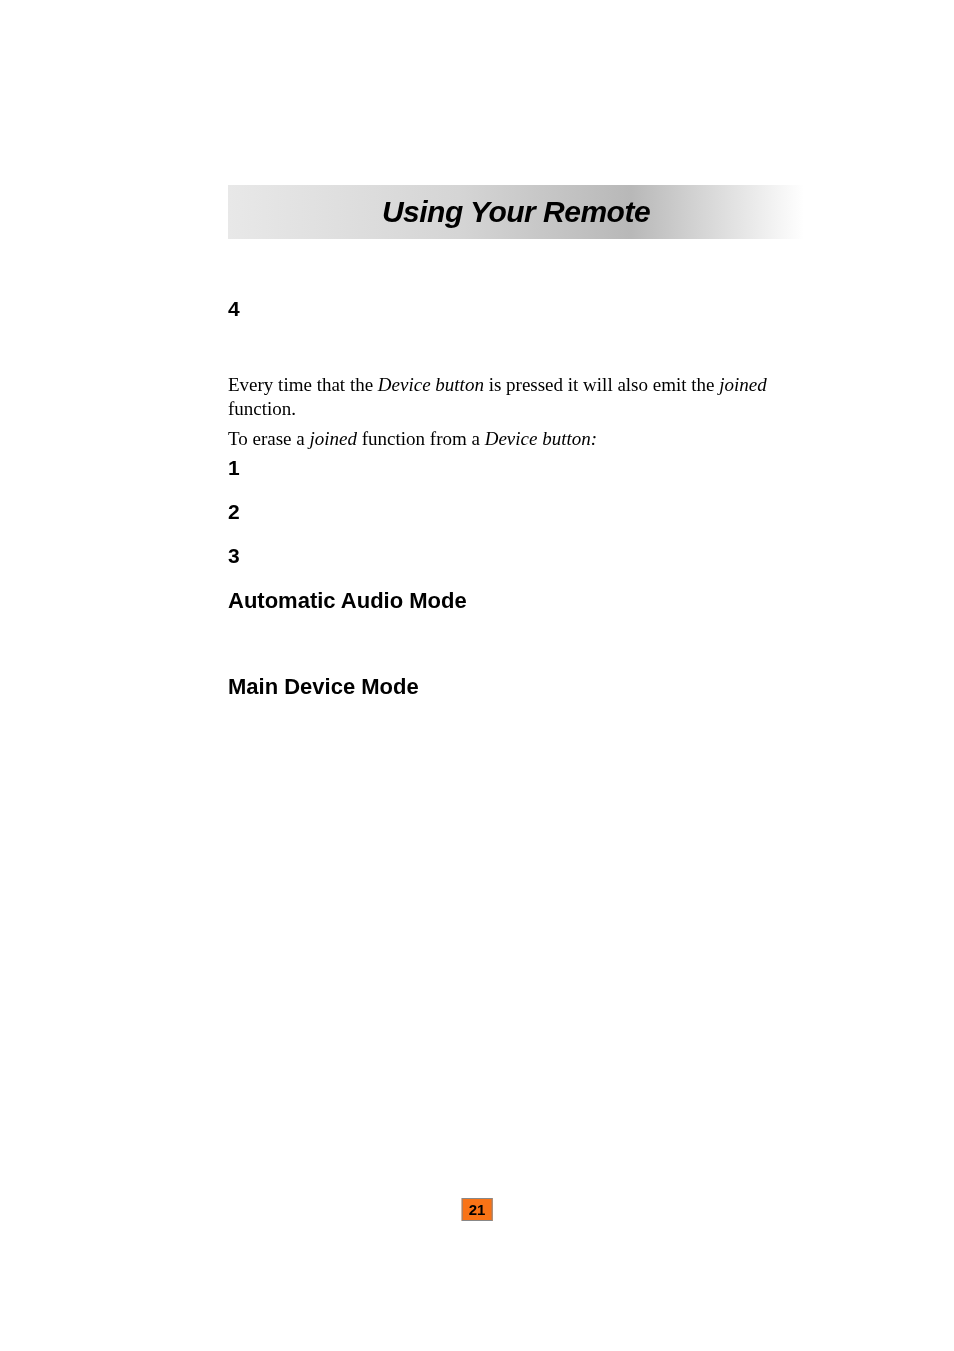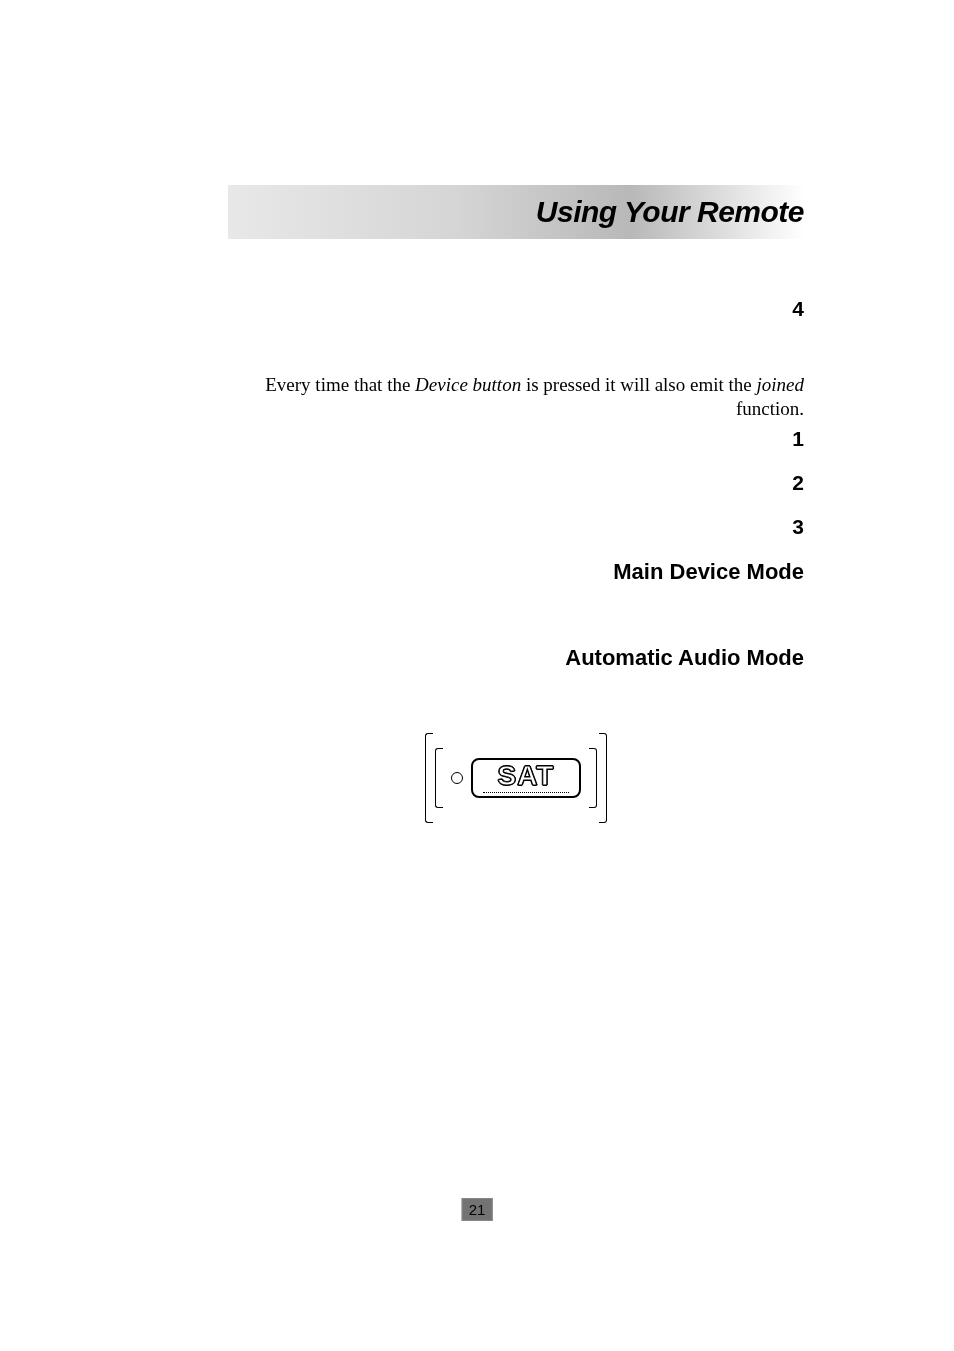--- a/index.html
+++ b/index.html
@@ -1,19 +1,18 @@
 <!DOCTYPE html>
 <html><head>
   <meta charset="utf-8">
   <style>
     * {
       margin: 0;
       padding: 0;
       box-sizing: border-box;
-      text-align: right;
     }
     body {
       width: 954px;
       height: 1351px;
       background: #fff;
       font-family: Georgia, 'Times New Roman', serif;
       color: #000;
       position: relative;
     }
     .content {
@@ -144,72 +143,62 @@
       left: 10px;
       right: 10px;
       height: 2px;
       border-bottom: 1px dotted #000;
     }
     .page-number {
       position: absolute;
       bottom: 130px;
       left: 50%;
       transform: translateX(-50%);
-      background: #737373;
+      background: #f97316;
       border: 1px solid #888;
       font-family: Arial, sans-serif;
-      font-weight: normal;
+      font-weight: bold;
       font-size: 15px;
       padding: 2px 6px;
     }
   </style>
 </head>
 <body>
 
 <div class="content">
   <div class="title-banner">
     <h1>Using Your Remote</h1>
   </div>
 
   <div class="step-4">
     <span class="step-number">4</span>
   </div>
 
   <p class="body-text">
     <span>Every time that the </span><span class="italic">Device button</span><span> is pressed it will also emit the </span><span class="italic">joined</span><span> function.</span>
   </p>
 
+  <p class="body-text">
+    <span>To erase a </span><span class="italic">joined</span><span> function from a </span><span class="italic">Device button:</span>
+  </p>
 
   <div class="sub-steps">
     <div class="sub-step">
       <span class="step-number">1</span>
     </div>
     <div class="sub-step">
       <span class="step-number">2</span>
     </div>
     <div class="sub-step">
       <span class="step-number">3</span>
     </div>
   </div>
 
+  <h2 class="section-heading">Automatic Audio Mode</h2>
+
   <h2 class="section-heading">Main Device Mode</h2>
 
-  <h2 class="section-heading">Automatic Audio Mode</h2>
-
   <div class="lcd-row">
-    <div class="lcd-unit">
-      <div class="lcd-bracket-left"></div>
-      <div class="lcd-bracket-left inner"></div>
-      <div class="lcd-inner">
-        <div class="lcd-circle"></div>
-        <div class="lcd-display">
-          <span class="segment-text">SAT</span>
-          <div class="underline"></div>
-        </div>
-      </div>
-      <div class="lcd-bracket-right inner"></div>
-      <div class="lcd-bracket-right"></div>
-    </div>
 
   </div>
 </div>
 
 <div class="page-number">21</div>
 
 </body></html>

